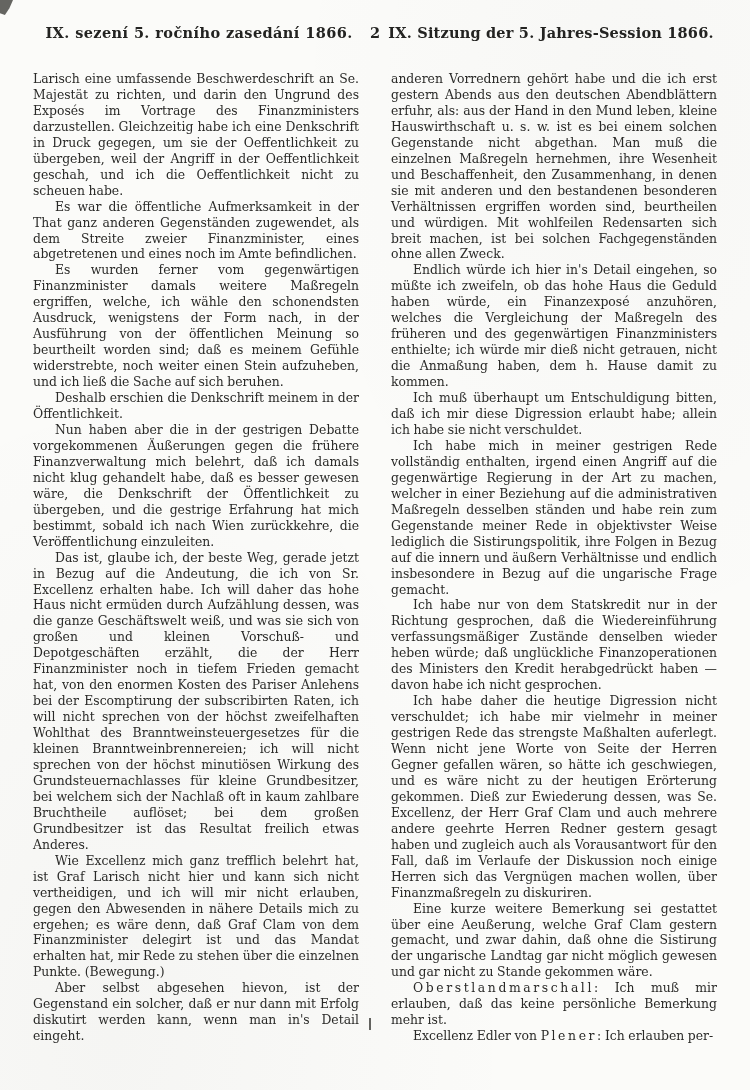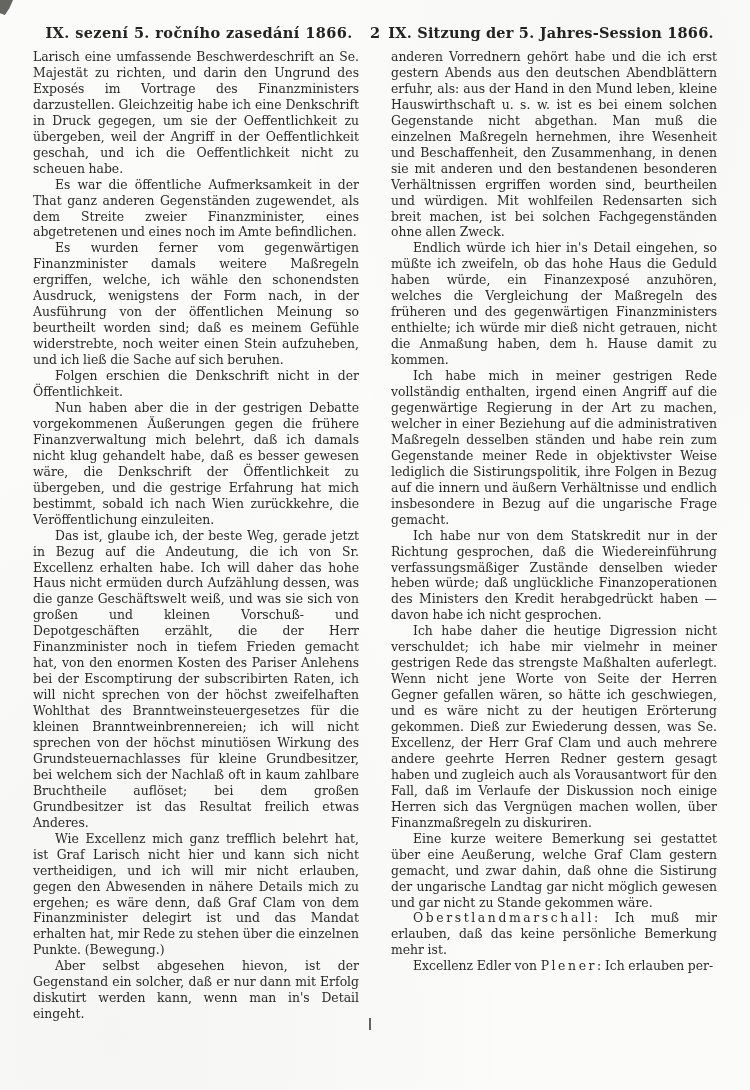--- a/index.html
+++ b/index.html
@@ -20,21 +20,21 @@
   .header {
     position:absolute; top:24px; left:33px; width:684px;
     display:flex; align-items:baseline;
     font-weight:bold; font-size:14.5px; color:#232321;
     white-space:nowrap;
   }
   .h-left  { width:332px; text-align:center; letter-spacing:0.4px; }
   .h-num   { flex:1; text-align:center; font-weight:bold; }
   .h-right { width:332px; text-align:center; letter-spacing:0.2px; }
   .columns {
-    position:absolute; top:49px; left:33px; width:684px;
+    position:absolute; top:71px; left:33px; width:684px;
     display:flex; gap:32px;
   }
   .col {
     width:332px;
     font-size:12.4px; line-height:15.95px;
     text-align:justify;
     color:#2a2a28;
     hyphens:auto; -webkit-hyphens:auto;
     word-spacing:-0.3px;
   }
@@ -64,29 +64,30 @@
     <div class="h-left">IX. sezení 5. ročního zasedání 1866.</div>
     <div class="h-num">2</div>
     <div class="h-right">IX. Sitzung der 5. Jahres-Session 1866.</div>
   </header>
 
   <main class="columns">
     <section class="col" id="col-left">
         <p class="para"><span class="seg">Larisch eine umfassende Beschwerdeschrift an Se. Majestät zu richten, und darin den Ungrund des Exposés im Vortrage des Finanzministers darzustellen. Gleichzeitig habe ich eine Denkschrift in Druck gegegen, um sie der Oeffentlichkeit zu übergeben, weil der Angriff in der Oeffentlichkeit geschah, und ich die Oeffentlichkeit nicht zu scheuen habe.</span></p>
         <p class="para indent"><span class="seg">Es war die öffentliche Aufmerksamkeit in der That ganz anderen Gegenständen zugewendet, als dem Streite zweier Finanzminister, eines abgetretenen und eines noch im Amte befindlichen.</span></p>
         <p class="para indent"><span class="seg">Es wurden ferner vom gegenwärtigen Finanzminister damals weitere Maßregeln ergriffen, welche, ich wähle den schonendsten Ausdruck, wenigstens der Form nach, in der Ausführung von der öffentlichen Meinung so beurtheilt worden sind; daß es meinem Gefühle widerstrebte, noch weiter einen Stein aufzuheben, und ich ließ die Sache auf sich beruhen.</span></p>
-        <p class="para indent"><span class="seg">Folgen erschien die Denkschrift nicht in der Öffentlichkeit.</span></p>
+        <p class="para indent"><span class="seg">Deshalb erschien die Denkschrift meinem in der Öffentlichkeit.</span></p>
         <p class="para indent"><span class="seg">Nun haben aber die in der gestrigen Debatte vorgekommenen Äußerungen gegen die frühere Finanzverwaltung mich belehrt, daß ich damals nicht klug gehandelt habe, daß es besser gewesen wäre, die Denkschrift der Öffentlichkeit zu übergeben, und die gestrige Erfahrung hat mich bestimmt, sobald ich nach Wien zurückkehre, die Veröffentlichung einzuleiten.</span></p>
         <p class="para indent"><span class="seg">Das ist, glaube ich, der beste Weg, gerade jetzt in Bezug auf die Andeutung, die ich von Sr. Excellenz erhalten habe. Ich will daher das hohe Haus nicht ermüden durch Aufzählung dessen, was die ganze Geschäftswelt weiß, und was sie sich von großen und kleinen Vorschuß- und Depotgeschäften erzählt, die der Herr Finanzminister noch in tiefem Frieden gemacht hat, von den enormen Kosten des Pariser Anlehens bei der Escomptirung der subscribirten Raten, ich will nicht sprechen von der höchst zweifelhaften Wohlthat des Branntweinsteuergesetzes für die kleinen Branntweinbrennereien; ich will nicht sprechen von der höchst minutiösen Wirkung des Grundsteuernachlasses für kleine Grundbesitzer, bei welchem sich der Nachlaß oft in kaum zahlbare Bruchtheile auflöset; bei dem großen Grundbesitzer ist das Resultat freilich etwas Anderes.</span></p>
         <p class="para indent"><span class="seg">Wie Excellenz mich ganz trefflich belehrt hat, ist Graf Larisch nicht hier und kann sich nicht vertheidigen, und ich will mir nicht erlauben, gegen den Abwesenden in nähere Details mich zu ergehen; es wäre denn, daß Graf Clam von dem Finanzminister delegirt ist und das Mandat erhalten hat, mir Rede zu stehen über die einzelnen Punkte. (Bewegung.)</span></p>
         <p class="para indent"><span class="seg">Aber selbst abgesehen hievon, ist der Gegenstand ein solcher, daß er nur dann mit Erfolg diskutirt werden kann, wenn man in's Detail eingeht.</span></p>
       </section>
     <section class="col" id="col-right">
         <p class="para"><span class="seg">anderen Vorrednern gehört habe und die ich erst gestern Abends aus den deutschen Abendblättern erfuhr, als: aus der Hand in den Mund leben, kleine Hauswirthschaft u. s. w. ist es bei einem solchen Gegenstande nicht abgethan. Man muß die einzelnen Maßregeln hernehmen, ihre Wesenheit und Beschaffenheit, den Zusammenhang, in denen sie mit anderen und den bestandenen besonderen Verhältnissen ergriffen worden sind, beurtheilen und würdigen. Mit wohlfeilen Redensarten sich breit machen, ist bei solchen Fachgegenständen ohne allen Zweck.</span></p>
         <p class="para indent"><span class="seg">Endlich würde ich hier in's Detail eingehen, so müßte ich zweifeln, ob das hohe Haus die Geduld haben würde, ein Finanzexposé anzuhören, welches die Vergleichung der Maßregeln des früheren und des gegenwärtigen Finanzministers enthielte; ich würde mir dieß nicht getrauen, nicht die Anmaßung haben, dem h. Hause damit zu kommen.</span></p>
+        <p class="para indent"><span class="seg">Ich muß überhaupt um Entschuldigung bitten, daß ich mir diese Digression erlaubt habe; allein ich habe sie nicht verschuldet.</span></p>
         <p class="para indent"><span class="seg">Ich habe mich in meiner gestrigen Rede vollständig enthalten, irgend einen Angriff auf die gegenwärtige Regierung in der Art zu machen, welcher in einer Beziehung auf die administrativen Maßregeln desselben ständen und habe rein zum Gegenstande meiner Rede in objektivster Weise lediglich die Sistirungspolitik, ihre Folgen in Bezug auf die innern und äußern Verhältnisse und endlich insbesondere in Bezug auf die ungarische Frage gemacht.</span></p>
         <p class="para indent"><span class="seg">Ich habe nur von dem Statskredit nur in der Richtung gesprochen, daß die Wiedereinführung verfassungsmäßiger Zustände denselben wieder heben würde; daß unglückliche Finanzoperationen des Ministers den Kredit herabgedrückt haben — davon habe ich nicht gesprochen.</span></p>
         <p class="para indent"><span class="seg">Ich habe daher die heutige Digression nicht verschuldet; ich habe mir vielmehr in meiner gestrigen Rede das strengste Maßhalten auferlegt. Wenn nicht jene Worte von Seite der Herren Gegner gefallen wären, so hätte ich geschwiegen, und es wäre nicht zu der heutigen Erörterung gekommen. Dieß zur Ewiederung dessen, was Se. Excellenz, der Herr Graf Clam und auch mehrere andere geehrte Herren Redner gestern gesagt haben und zugleich auch als Vorausantwort für den Fall, daß im Verlaufe der Diskussion noch einige Herren sich das Vergnügen machen wollen, über Finanzmaßregeln zu diskuriren.</span></p>
         <p class="para indent"><span class="seg">Eine kurze weitere Bemerkung sei gestattet über eine Aeußerung, welche Graf Clam gestern gemacht, und zwar dahin, daß ohne die Sistirung der ungarische Landtag gar nicht möglich gewesen und gar nicht zu Stande gekommen wäre.</span></p>
         <p class="para indent"><span class="seg spaced">Oberstlandmarschall</span><span class="seg">: Ich muß mir erlauben, daß das keine persönliche Bemerkung mehr ist.</span></p>
         <p class="para indent"><span class="seg">Excellenz Edler von </span><span class="seg spaced">Plener</span><span class="seg">: Ich erlauben per-</span></p>
       </section>
   </main>
 
   <div class="divider-tick"></div>

